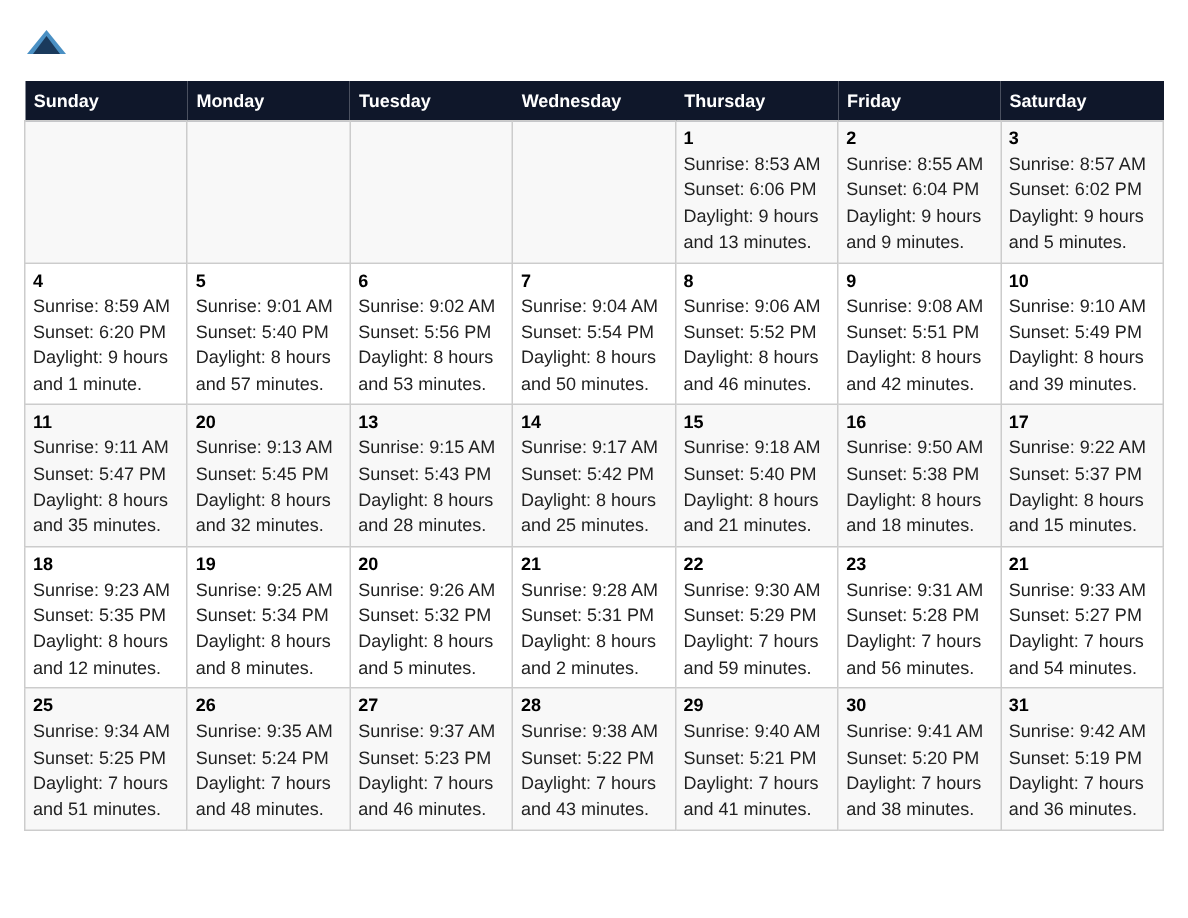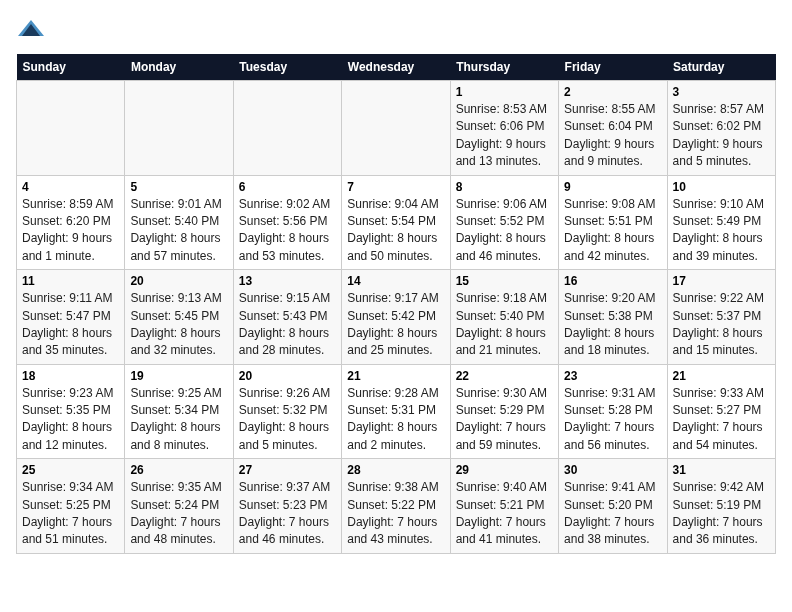--- a/index.html
+++ b/index.html
@@ -208,21 +208,21 @@
 Daylight: 8 hours and 25 minutes.</div>
         </td>
         <td>
           <span class="day-num">15</span>
           <div class="day-detail">Sunrise: 9:18 AM
 Sunset: 5:40 PM
 Daylight: 8 hours and 21 minutes.</div>
         </td>
         <td>
           <span class="day-num">16</span>
-          <div class="day-detail">Sunrise: 9:20 AM
+          <div class="day-detail">Sunrise: 9:50 AM
 Sunset: 5:38 PM
 Daylight: 8 hours and 18 minutes.</div>
         </td>
         <td>
           <span class="day-num">17</span>
           <div class="day-detail">Sunrise: 9:22 AM
 Sunset: 5:37 PM
 Daylight: 8 hours and 15 minutes.</div>
         </td>
       </tr>

